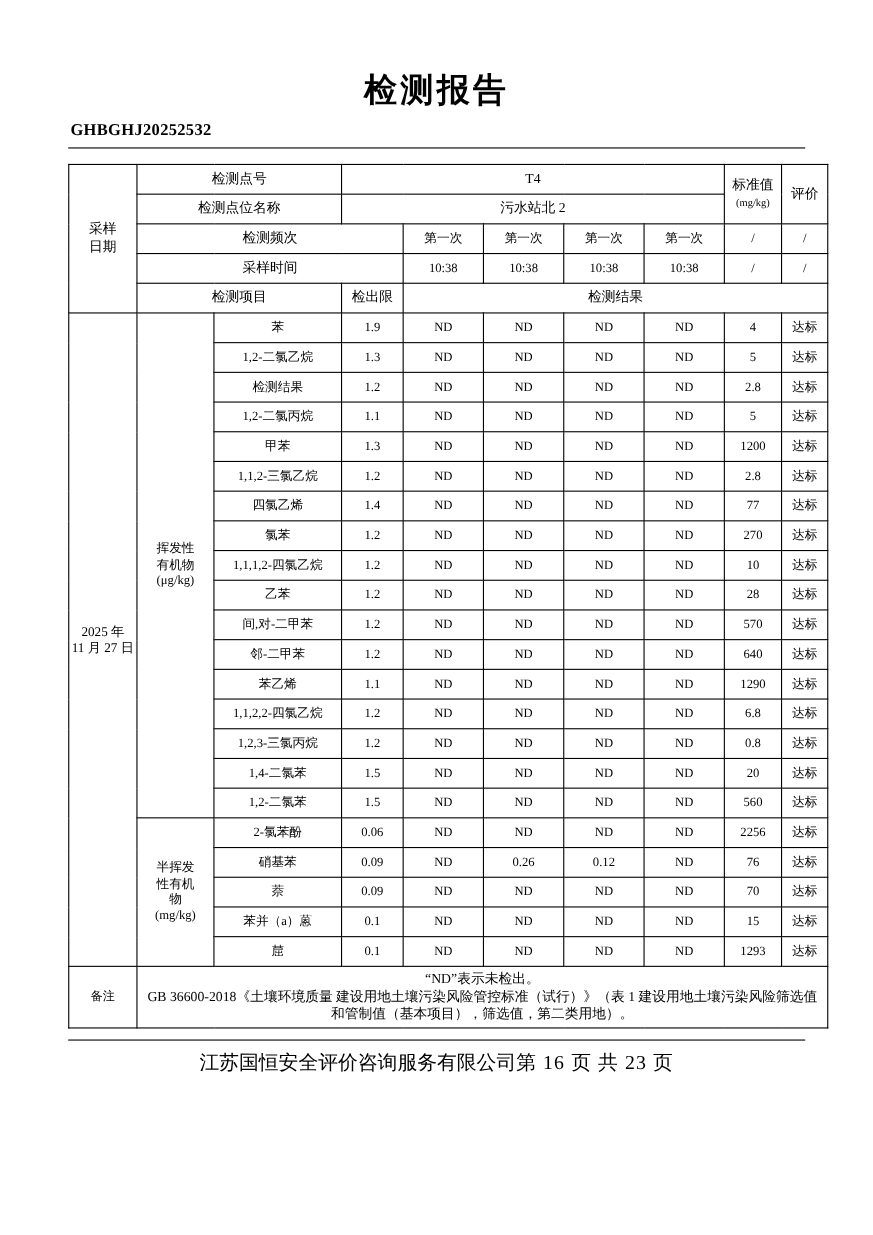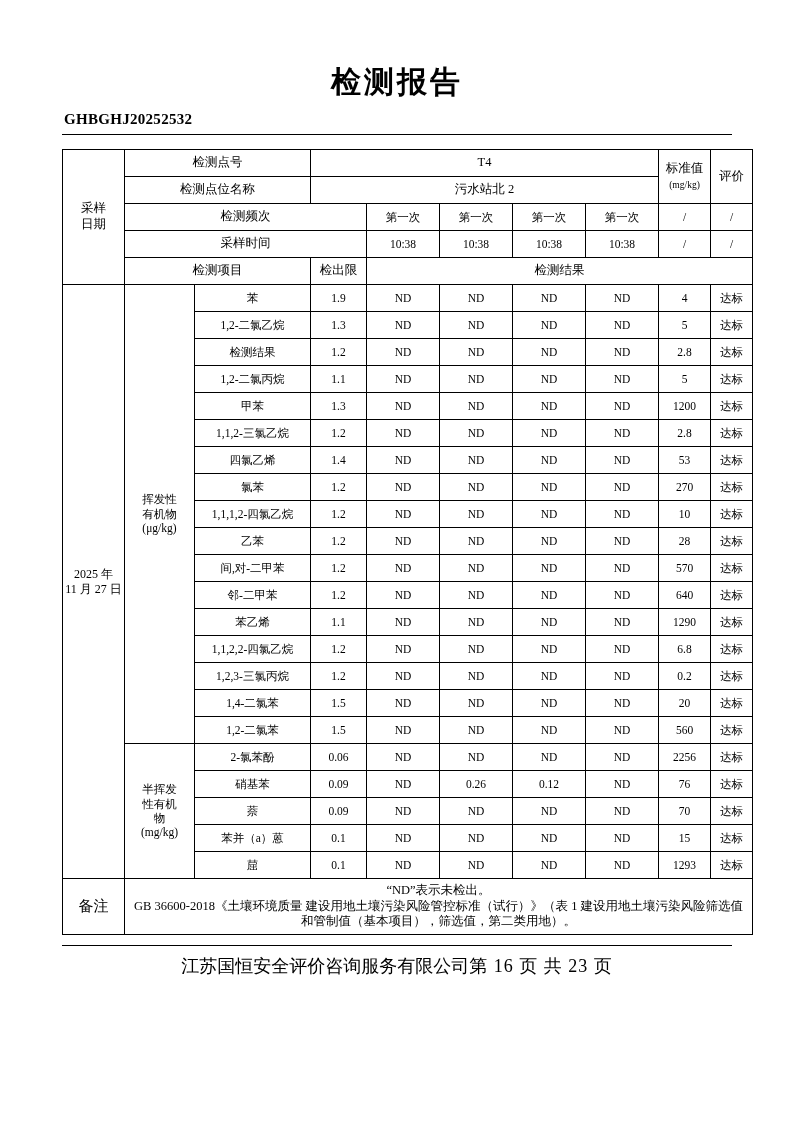--- a/index.html
+++ b/index.html
@@ -65,21 +65,21 @@
     line-height: 1.7;
   }
   .cell-group {
     font-size: 11.5px;
     line-height: 1.7;
   }
   .hdr {
     font-size: 12.5px;
   }
   .remark-label {
-    font-size: 15px;
+    font-size: 11px;
     vertical-align: middle;
   }
   .remark-body {
     text-align: center;
     font-size: 12.5px;
     line-height: 1.75;
     padding: 4px 6px !important;
   }
   .footer {
     display: flex;
@@ -220,21 +220,21 @@
         <td>2.8</td>
         <td>达标</td>
       </tr>
       <tr>
         <td>四氯乙烯</td>
         <td>1.4</td>
         <td>ND</td>
         <td>ND</td>
         <td>ND</td>
         <td>ND</td>
-        <td>53</td>
+        <td>77</td>
         <td>达标</td>
       </tr>
       <tr>
         <td>氯苯</td>
         <td>1.2</td>
         <td>ND</td>
         <td>ND</td>
         <td>ND</td>
         <td>ND</td>
         <td>270</td>
@@ -300,21 +300,21 @@
         <td>6.8</td>
         <td>达标</td>
       </tr>
       <tr>
         <td>1,2,3-三氯丙烷</td>
         <td>1.2</td>
         <td>ND</td>
         <td>ND</td>
         <td>ND</td>
         <td>ND</td>
-        <td>0.2</td>
+        <td>0.8</td>
         <td>达标</td>
       </tr>
       <tr>
         <td>1,4-二氯苯</td>
         <td>1.5</td>
         <td>ND</td>
         <td>ND</td>
         <td>ND</td>
         <td>ND</td>
         <td>20</td>

